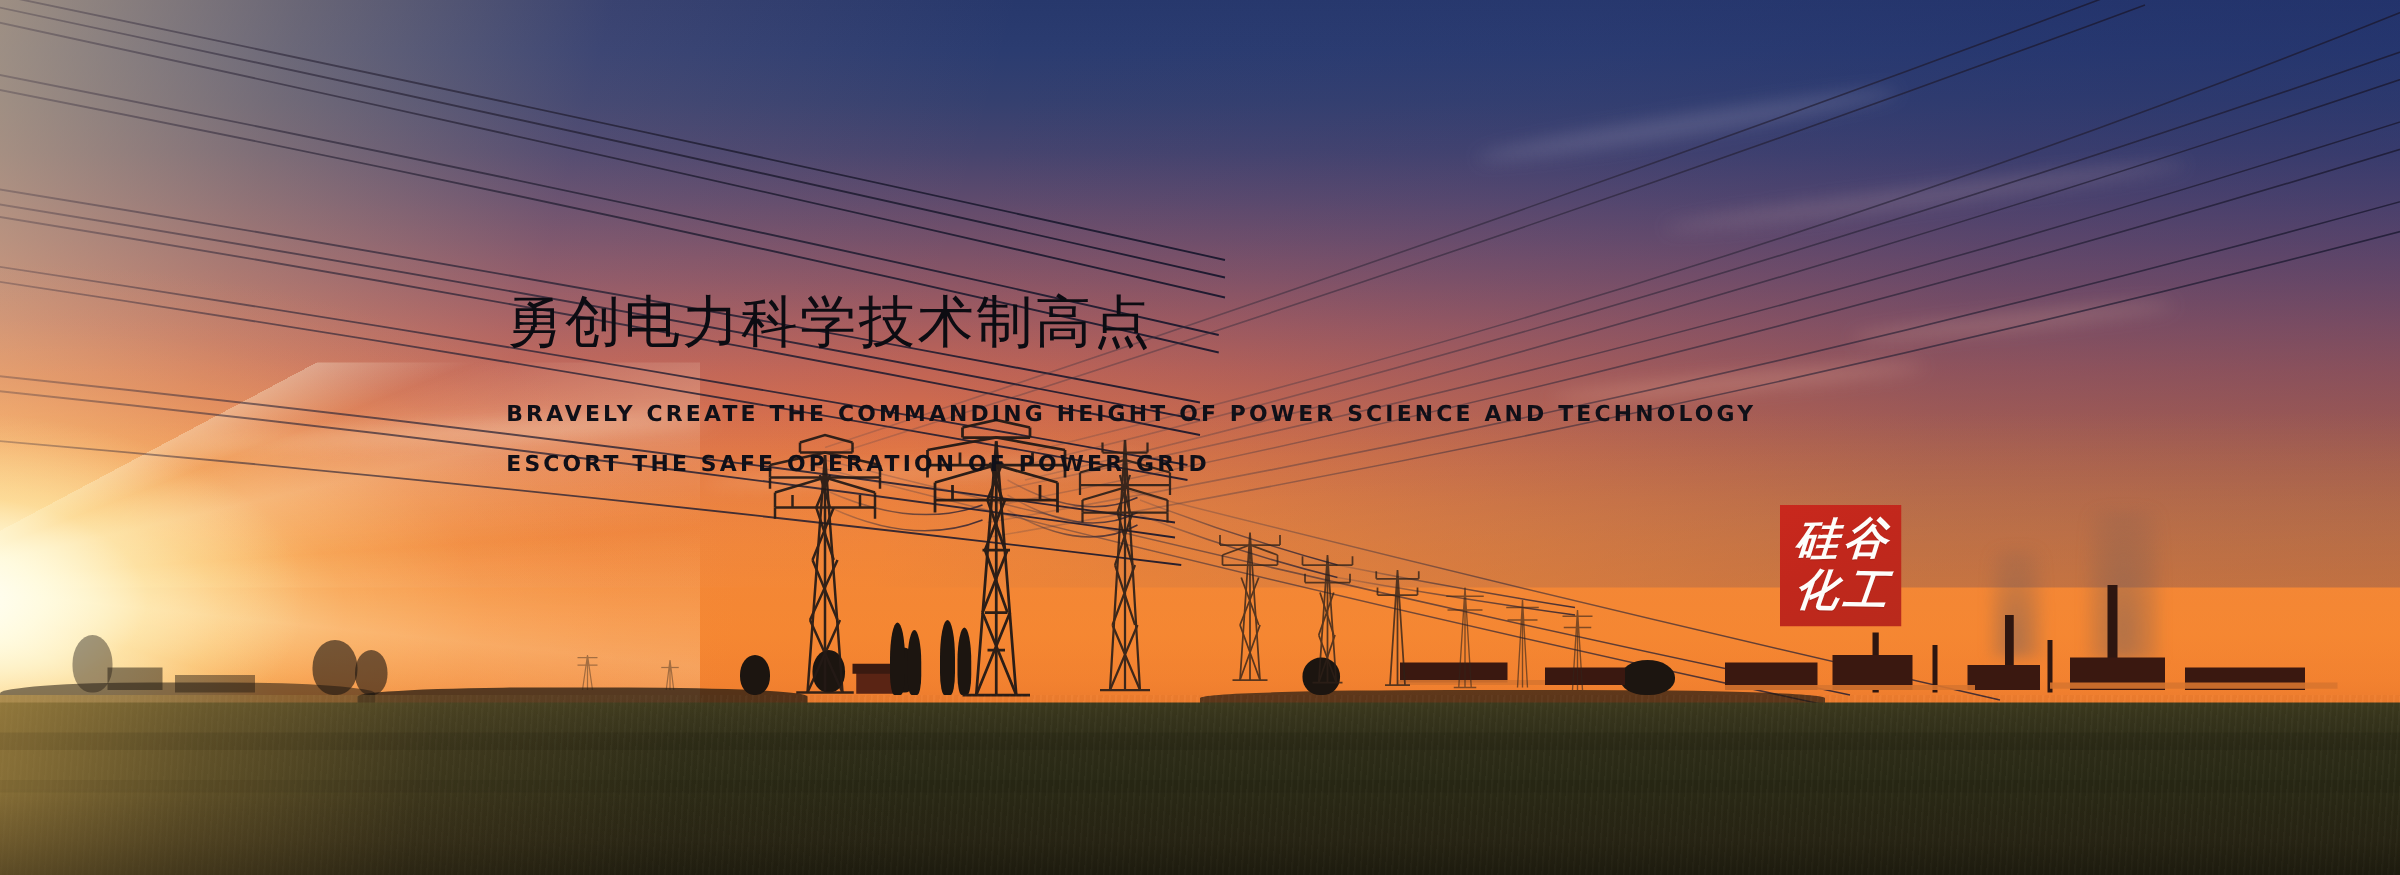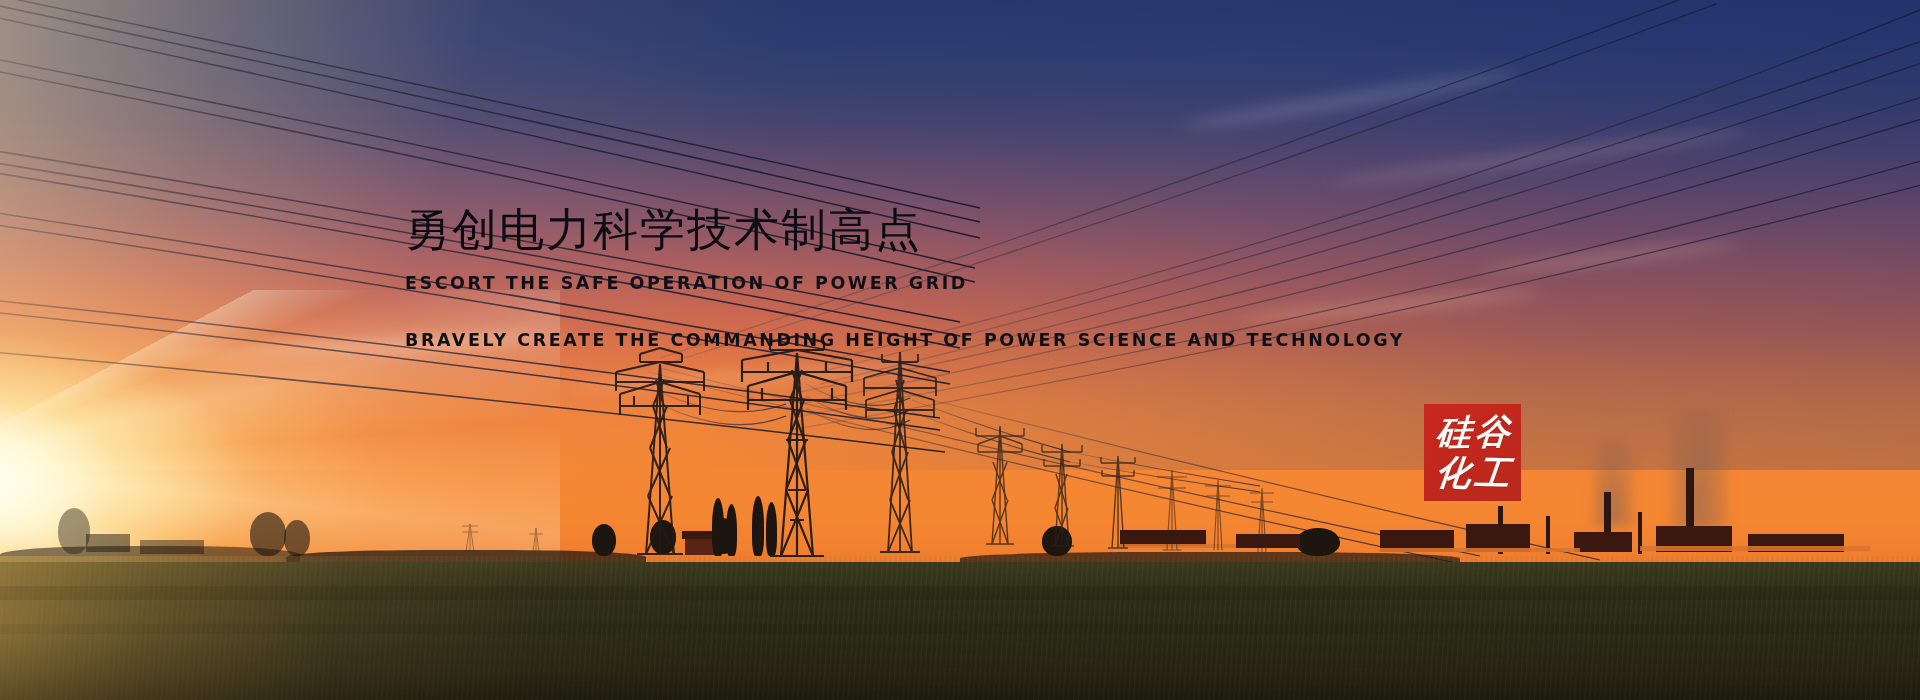--- a/index.html
+++ b/index.html
@@ -159,21 +159,22 @@
     position:absolute;left:405px;top:196px;width:1000px;
     color:#0c0c12;
   }
   .headline{
     font-size:45px;
     line-height:67px;
     letter-spacing:2px;
     font-weight:400;
     color:#0c0c12;
     white-space:nowrap;
-    font-family:Liberation Sans, sans-serif;
+    font-family:Liberation Mono, monospace;
+    margin-top:32px;
   }
   .subline{
     margin-top:17px;
     font-size:17.5px;
     line-height:40px;
     letter-spacing:2.55px;
     font-weight:bold;
     color:#101018;
     white-space:nowrap;
     font-family:"DejaVu Sans","Liberation Sans",sans-serif;
@@ -422,22 +423,22 @@
 
   <div class="ground"></div>
   <div class="ground-texture"></div>
   <div class="ground-left-light"></div>
   <div class="ground-band" style="top:586px;height:14px;opacity:.5;"></div>
   <div class="ground-band" style="top:624px;height:10px;opacity:.35;"></div>
   <div class="field-shadow"></div>
 
   <div class="copy">
     <div class="headline">勇创电力科学技术制高点</div>
+    <div class="subline">BRAVELY CREATE THE COMMANDING HEIGHT OF POWER SCIENCE AND TECHNOLOGY</div>
     <div class="subline l2" style="margin-top:0;">ESCORT THE SAFE OPERATION OF POWER GRID</div>
-    <div class="subline">BRAVELY CREATE THE COMMANDING HEIGHT OF POWER SCIENCE AND TECHNOLOGY</div>
   </div>
 
   <div class="seal">
     <div class="seal-inner">
       <div class="seal-row r1">硅谷</div>
       <div class="seal-row r2">化工</div>
     </div>
   </div>
 
 </div>

